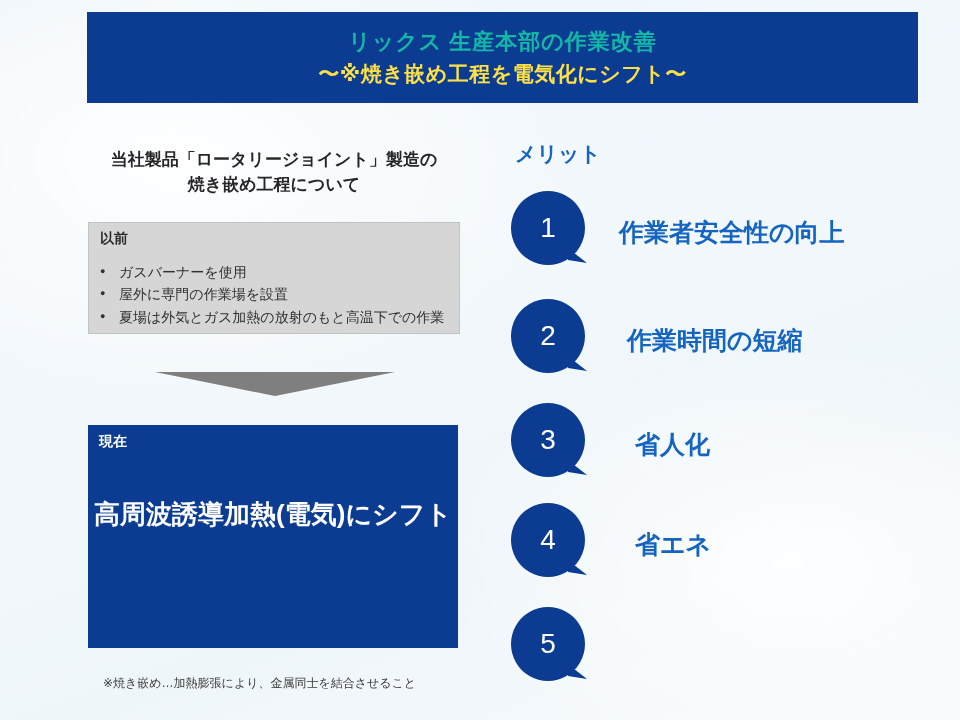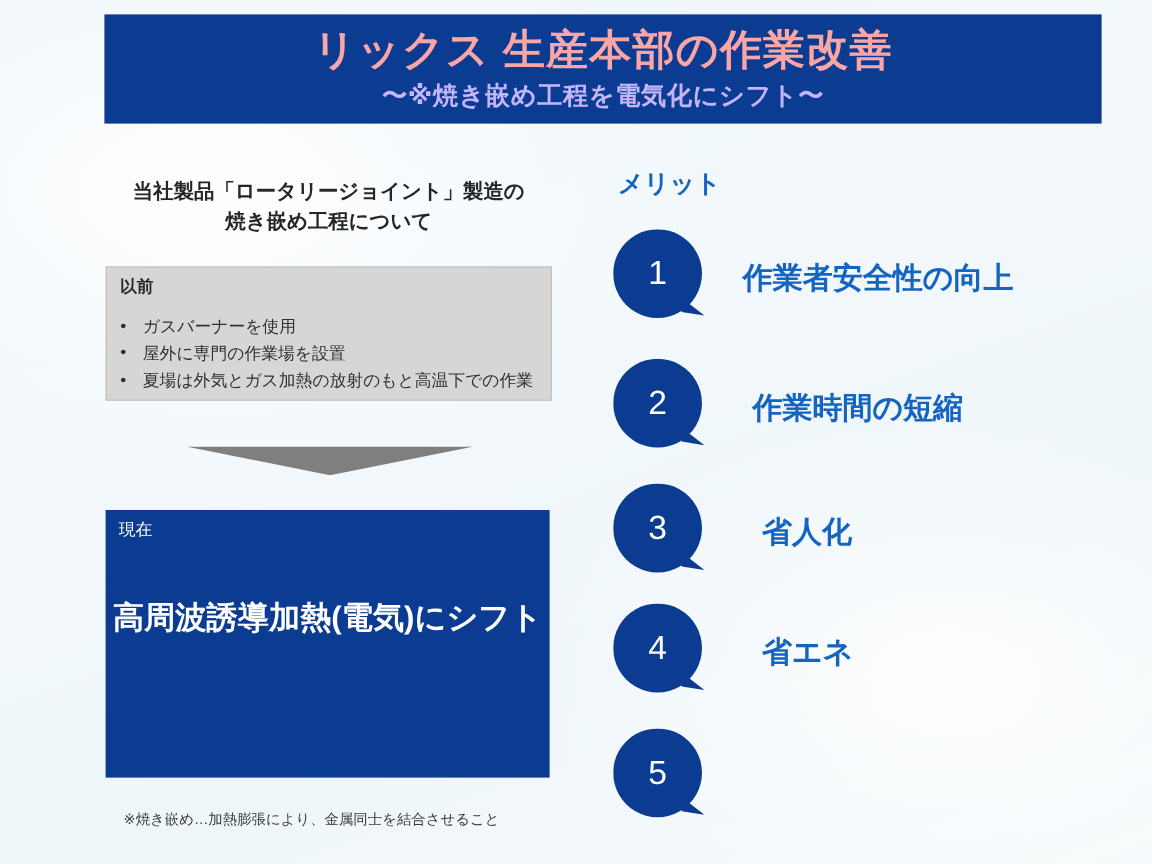--- a/index.html
+++ b/index.html
@@ -32,29 +32,29 @@
     width: 831px;
     height: 91px;
     background: #0b3c91;
     box-sizing: border-box;
     display: flex;
     flex-direction: column;
     align-items: center;
     justify-content: center;
   }
   #title-main {
-    color: #fca5a5;
-    font-size: 35px;
+    color: #14b8a6;
+    font-size: 22px;
     font-weight: bold;
     letter-spacing: 1px;
     line-height: 1.1;
     white-space: nowrap;
   }
   #title-sub {
-    color: #c4b5fd;
+    color: #fde047;
     font-size: 21px;
     font-weight: bold;
     letter-spacing: 0.5px;
     margin-top: 7px;
     line-height: 1.1;
     white-space: nowrap;
   }
 
   
   #left-heading {
@@ -124,21 +124,21 @@
     top: 425px;
     width: 370px;
     height: 223px;
     background: #0b3c91;
     box-sizing: border-box;
     padding: 8px 0 0 11px;
   }
   #after-label {
     color: #ffffff;
     font-size: 14px;
-    font-weight: normal;
+    font-weight: bold;
     line-height: 1.2;
   }
   #after-body {
     position: absolute;
     left: 0;
     top: 74px;
     width: 370px;
     text-align: center;
   }
   #after-main {

